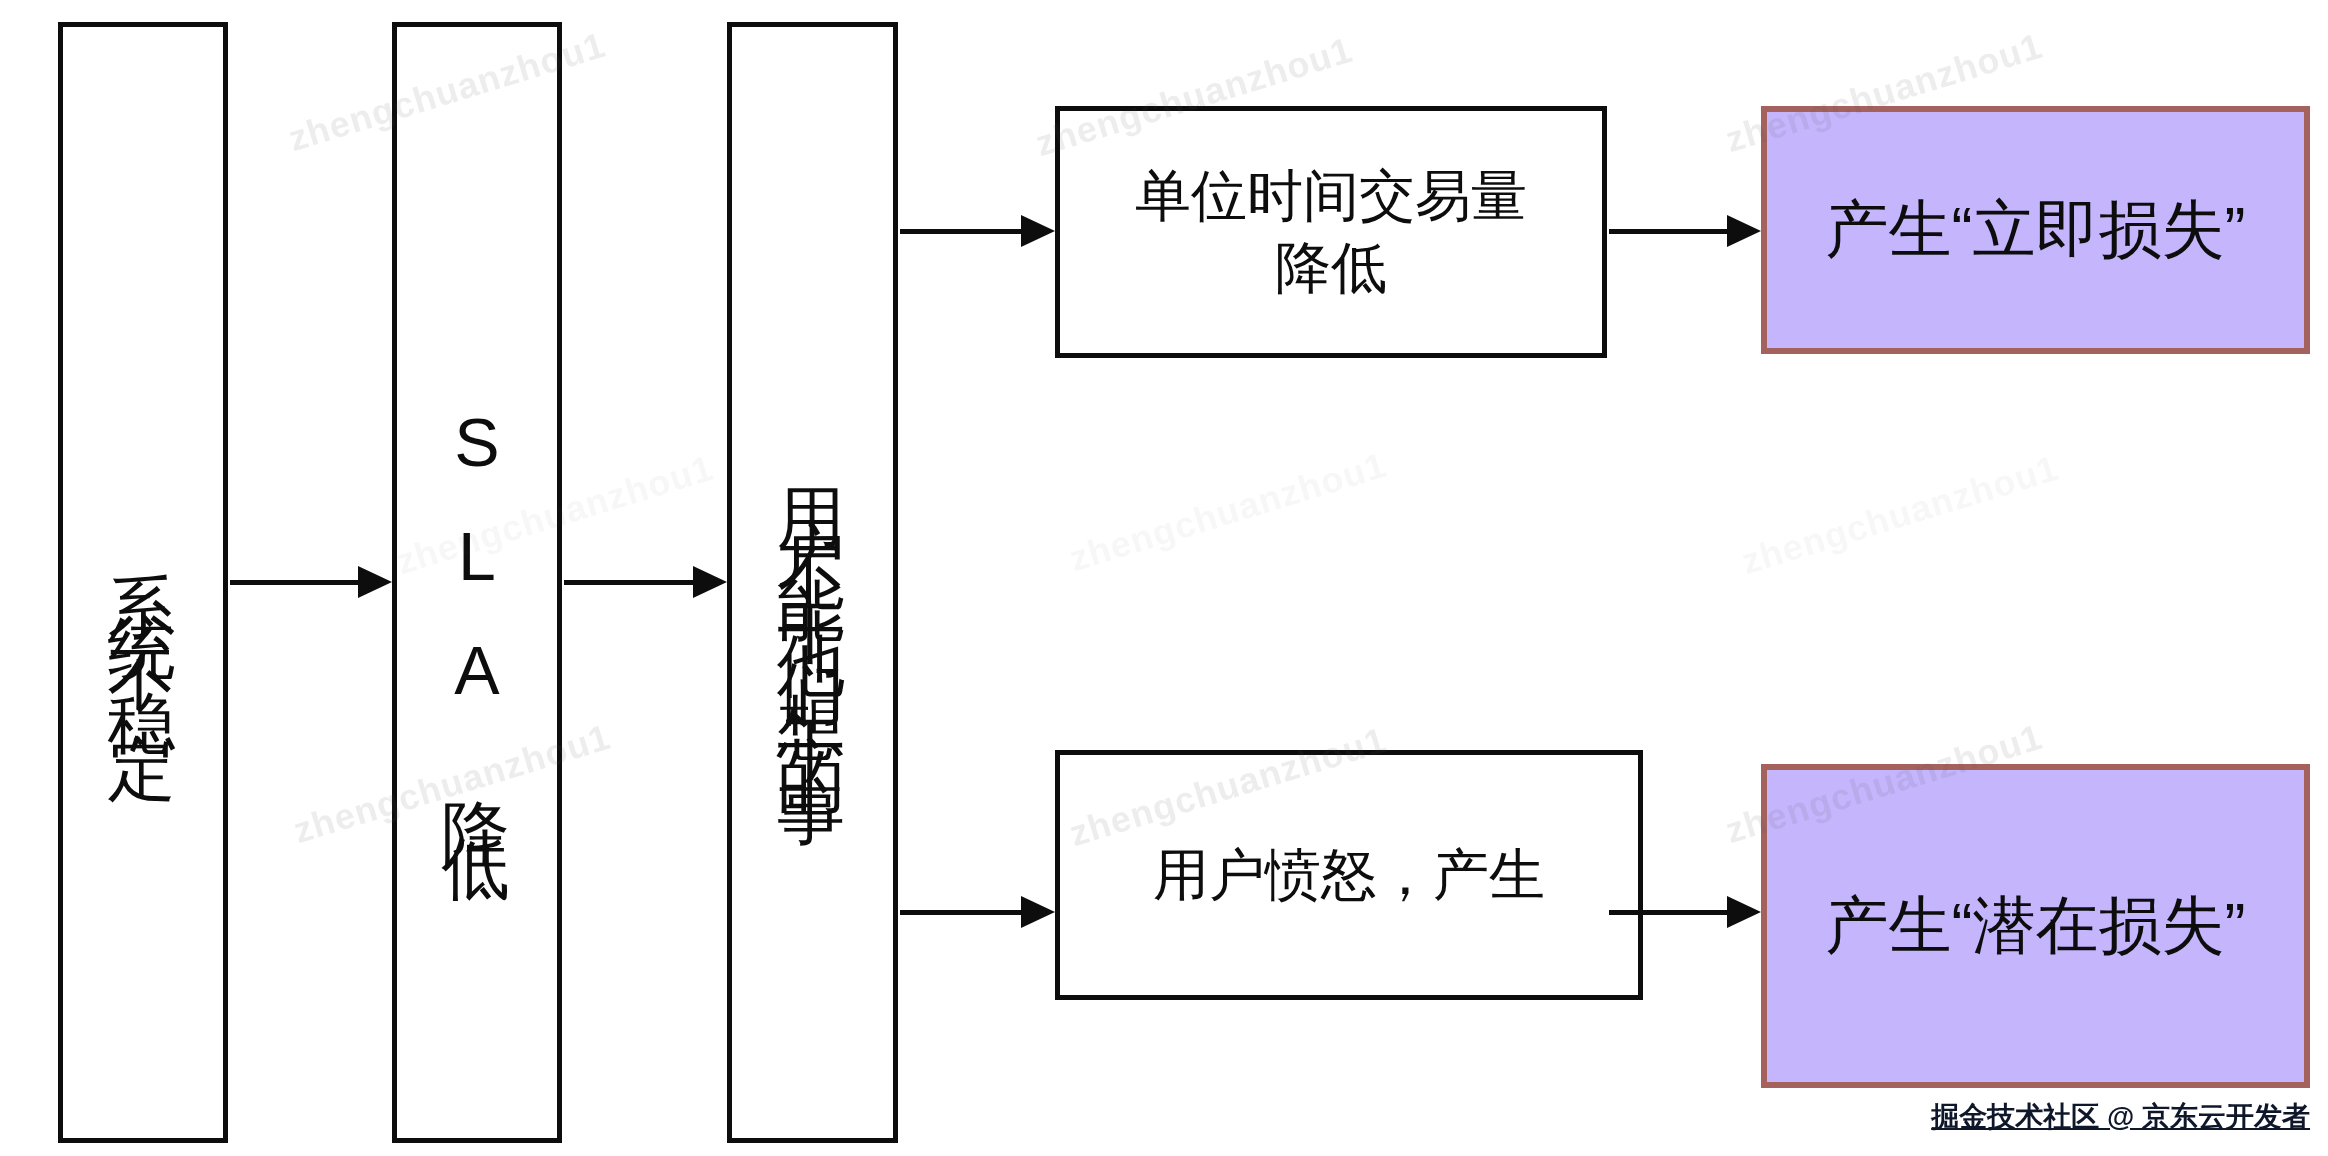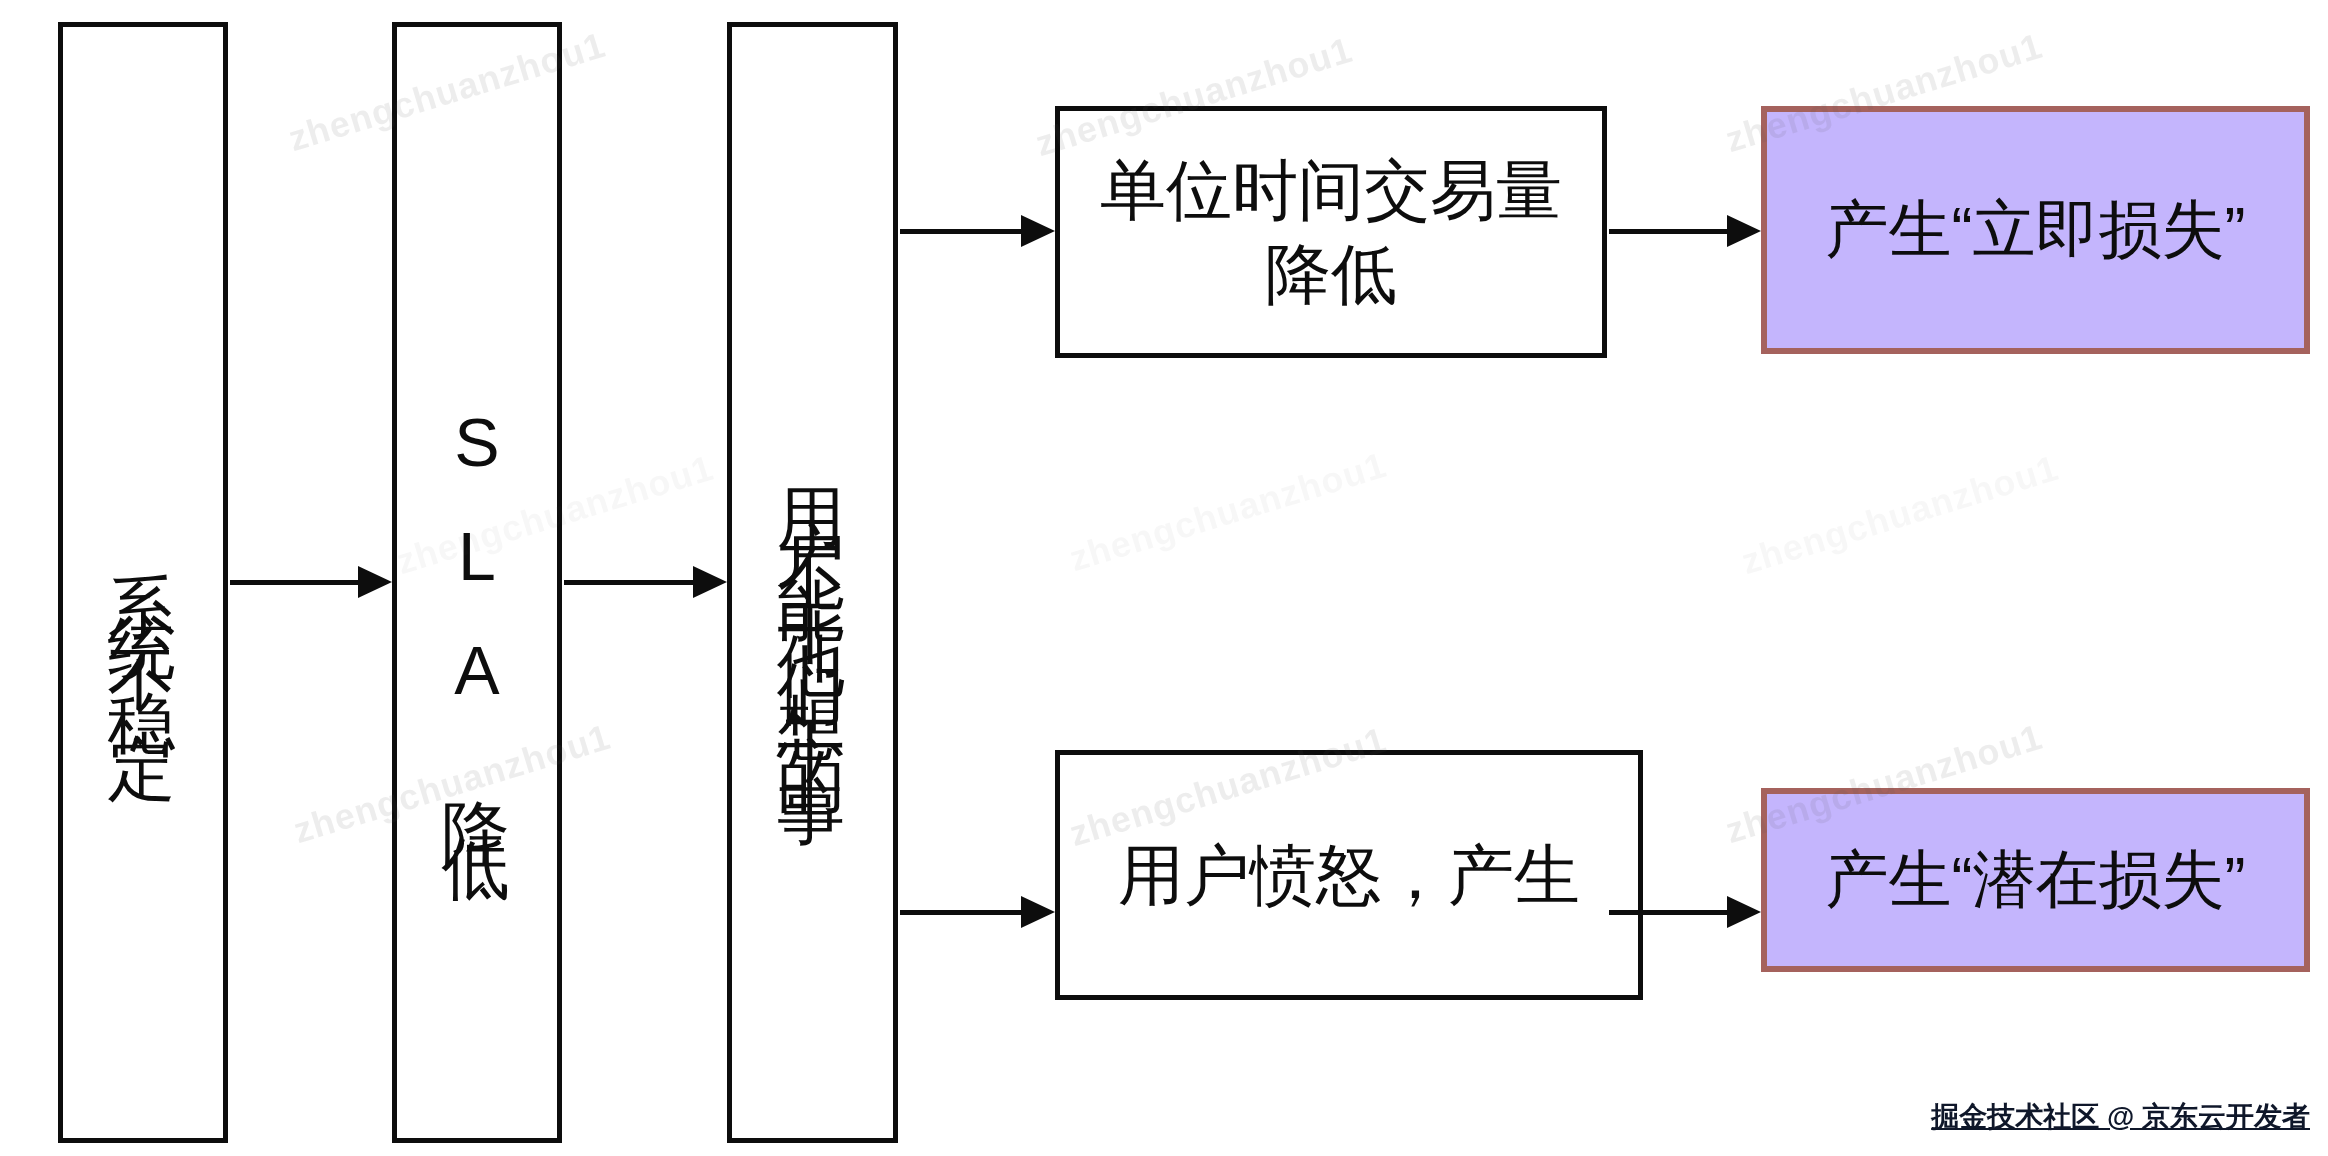--- a/index.html
+++ b/index.html
@@ -34,34 +34,34 @@
   #vbox1 { left: 58px;  top: 22px; width: 170px; height: 1121px; }
   #vbox2 { left: 392px; top: 22px; width: 170px; height: 1121px; }
   #vbox3 { left: 727px; top: 22px; width: 171px; height: 1121px; }
   #vbox1 .vtext { letter-spacing: 40px; transform: translateY(34px); }
   #vbox2 .vtext { letter-spacing: 38px; transform: translateY(30px); }
   #vbox3 .vtext { letter-spacing: 29px; transform: translateY(12px); }
 
   .hbox {
     flex-direction: column;
     text-align: center;
-    font-size: 66px;
+    font-size: 56px;
     line-height: 1.28;
   }
   #mbox-top    { left: 1055px; top: 106px; width: 552px; height: 252px; }
   #mbox-bottom { left: 1055px; top: 750px; width: 588px; height: 250px; }
 
   .pinkbox {
     background: #c4b5fd;
     border: 6px solid #a5625d;
     font-size: 63px;
     white-space: nowrap;
   }
   #pbox-top    { left: 1761px; top: 106px; width: 549px; height: 248px; }
-  #pbox-bottom { left: 1761px; top: 788px; width: 549px; height: 184px; }
+  #pbox-bottom { left: 1761px; top: 764px; width: 549px; height: 324px; }
 
   
   .arrow { position: absolute; height: 32px; }
   .arrow .shaft {
     position: absolute;
     left: 0; right: 30px; top: 14px;
     height: 5px;
     background: #0d0d0d;
   }
   .arrow .head {

